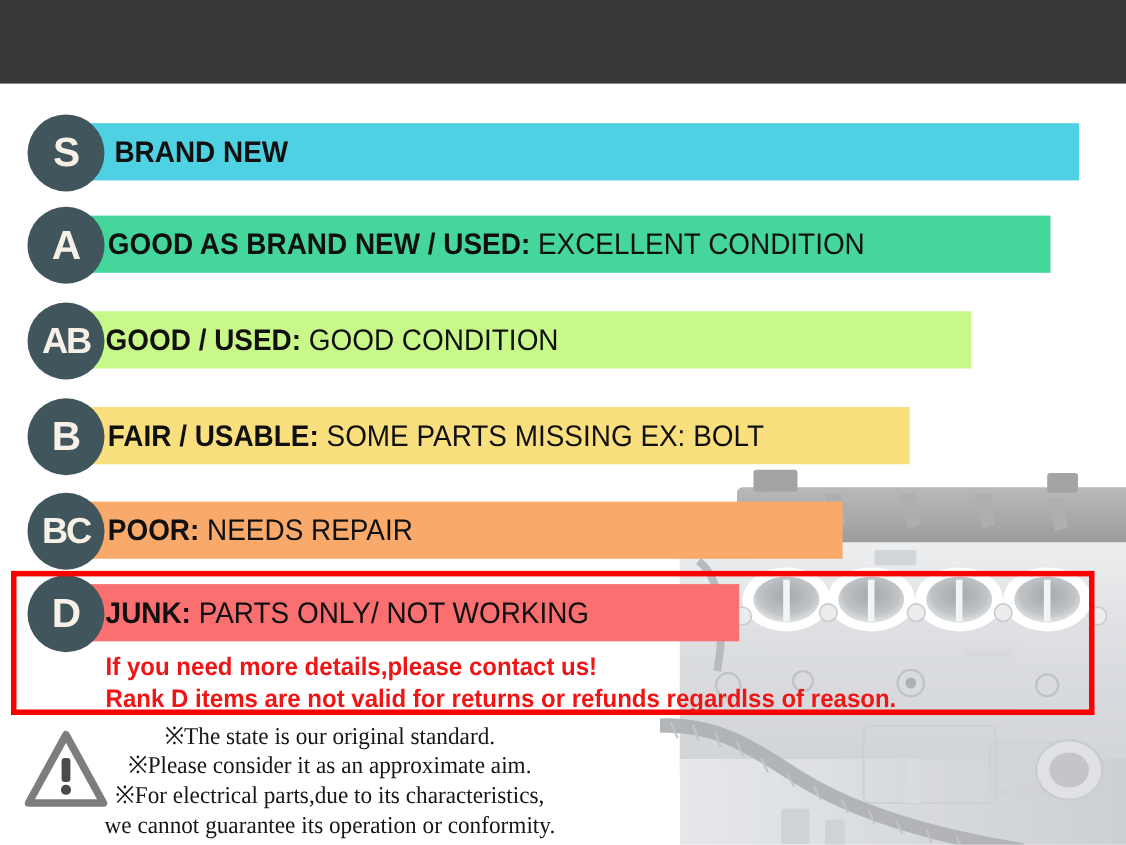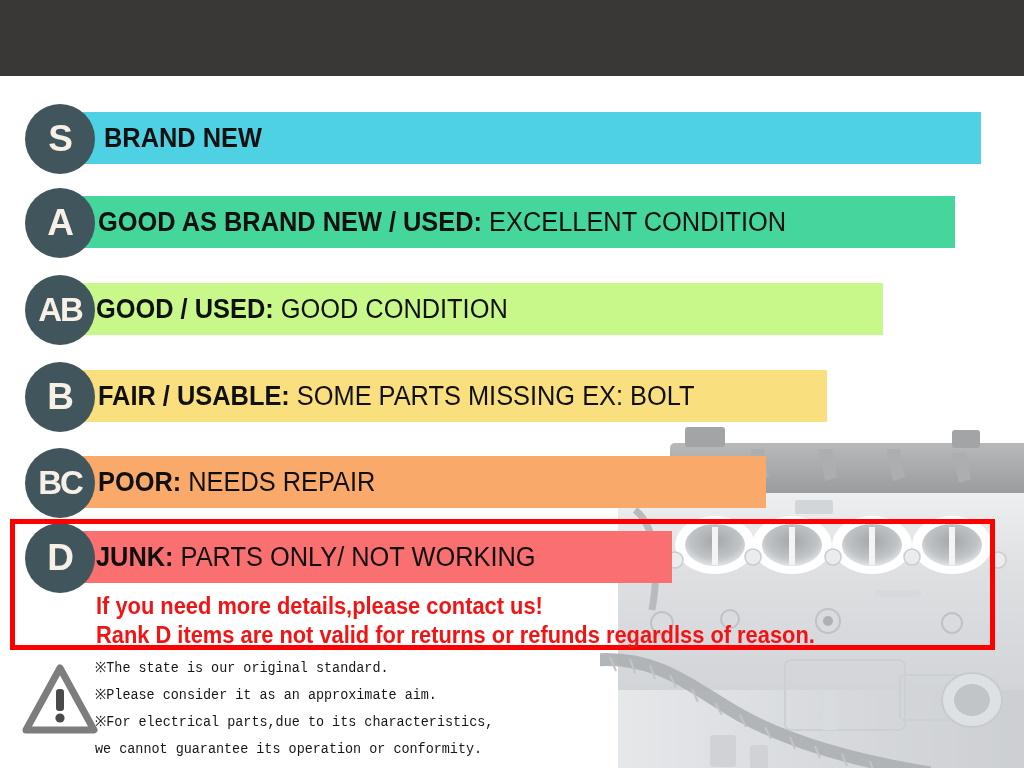--- a/index.html
+++ b/index.html
@@ -135,24 +135,25 @@
     width: 76px;
     height: 74px;
     z-index: 12;
   }
   #footer-notes {
     position: absolute;
     left: 95px;
     top: 655px;
     z-index: 12;
     color: #161616;
-    font-size: 14px;
+    font-size: 22px;
     line-height: 27px;
     white-space: nowrap;
-    font-family: Liberation Mono, monospace;
+    font-family: Liberation Serif, serif;
+    text-align: center;
   }
   #footer-notes div { transform: scaleX(0.96); transform-origin: left center; }
 </style>
 </head>
 <body>
 
 <svg id="bg-photo" viewBox="0 0 430 365" preserveAspectRatio="none">
   <defs>
     <linearGradient id="metalV" x1="0" y1="0" x2="0" y2="1">
       <stop offset="0%" stop-color="#e9eaec"></stop>

